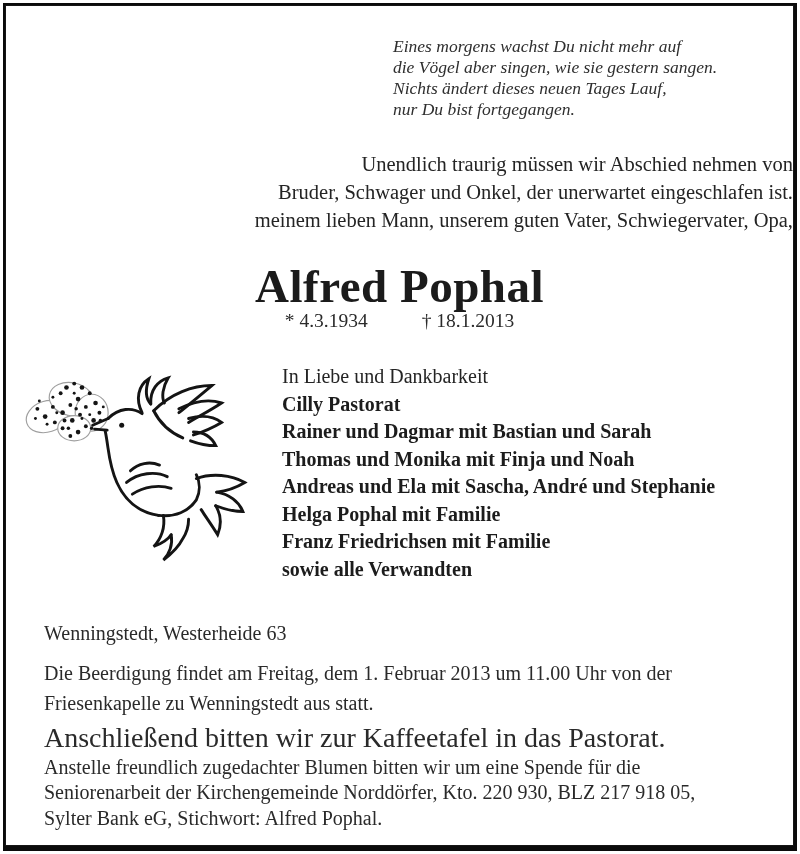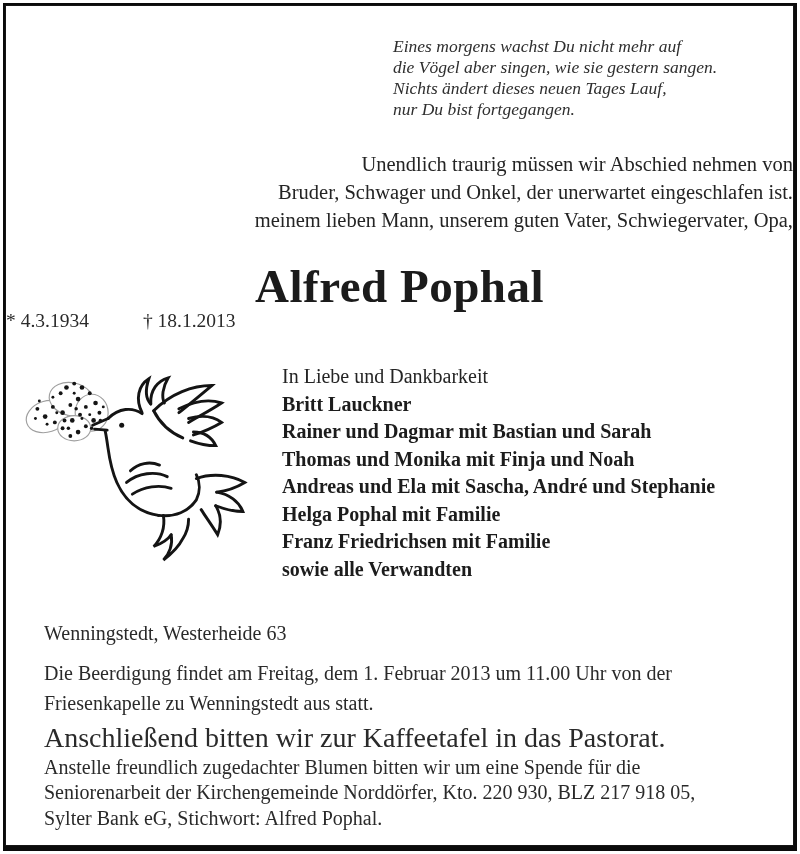--- a/index.html
+++ b/index.html
@@ -26,21 +26,21 @@
     position:absolute; left:0; right:0; top:144px;
     text-align:right; font-size:20.5px; line-height:28px; color:#242424;
   }
   .name {
     position:absolute; left:0; right:0; top:238px; margin:16px;
     text-align:center; font-size:47px; line-height:52px;
     font-weight:bold; color:#1b1b1b; letter-spacing:0.5px;
   }
   .dates {
     position:absolute; left:0; right:0; top:304px;
-    display:flex; justify-content:flex-start; gap:54px;
+    display:flex; justify-content:center; gap:54px;
     font-size:19.5px; color:#2a2a2a;
   }
   .dove { position:absolute; left:12px; top:358px; }
   .family {
     position:absolute; left:276px; top:357px;
     font-size:20px; line-height:27.5px; color:#242424;
   }
   .family .bold { font-weight:bold; color:#1c1c1c; }
   .address {
     position:absolute; left:38px; top:616px;
@@ -154,21 +154,21 @@
           <path d="M205,132 C218,134 228,142 232,152 C222,152 212,149 204,146"></path>
           <path d="M204,146 C210,156 210,166 206,176 C200,166 194,158 189,150"></path>
           <path d="M150,156 C152,168 148,180 140,188 C146,186 154,182 158,176"></path>
           <path d="M158,176 C160,186 156,196 150,202 C158,196 166,188 170,180 C174,174 176,166 176,160"></path>
         </g>
         <circle cx="107" cy="63" r="2.6" fill="#141414"></circle>
       </svg>
 
       <div class="family">
         <div>In Liebe und Dankbarkeit</div>
-        <div class="bold">Britt Lauckner</div>
+        <div class="bold">Cilly Pastorat</div>
         <div class="bold">Rainer und Dagmar mit Bastian und Sarah</div>
         <div class="bold">Thomas und Monika mit Finja und Noah</div>
         <div class="bold">Andreas und Ela mit Sascha, André und Stephanie</div>
         <div class="bold">Helga Pophal mit Familie</div>
         <div class="bold">Franz Friedrichsen mit Familie</div>
         <div class="bold">sowie alle Verwandten</div>
       </div>
 
       <div class="address">Wenningstedt, Westerheide 63</div>
 

